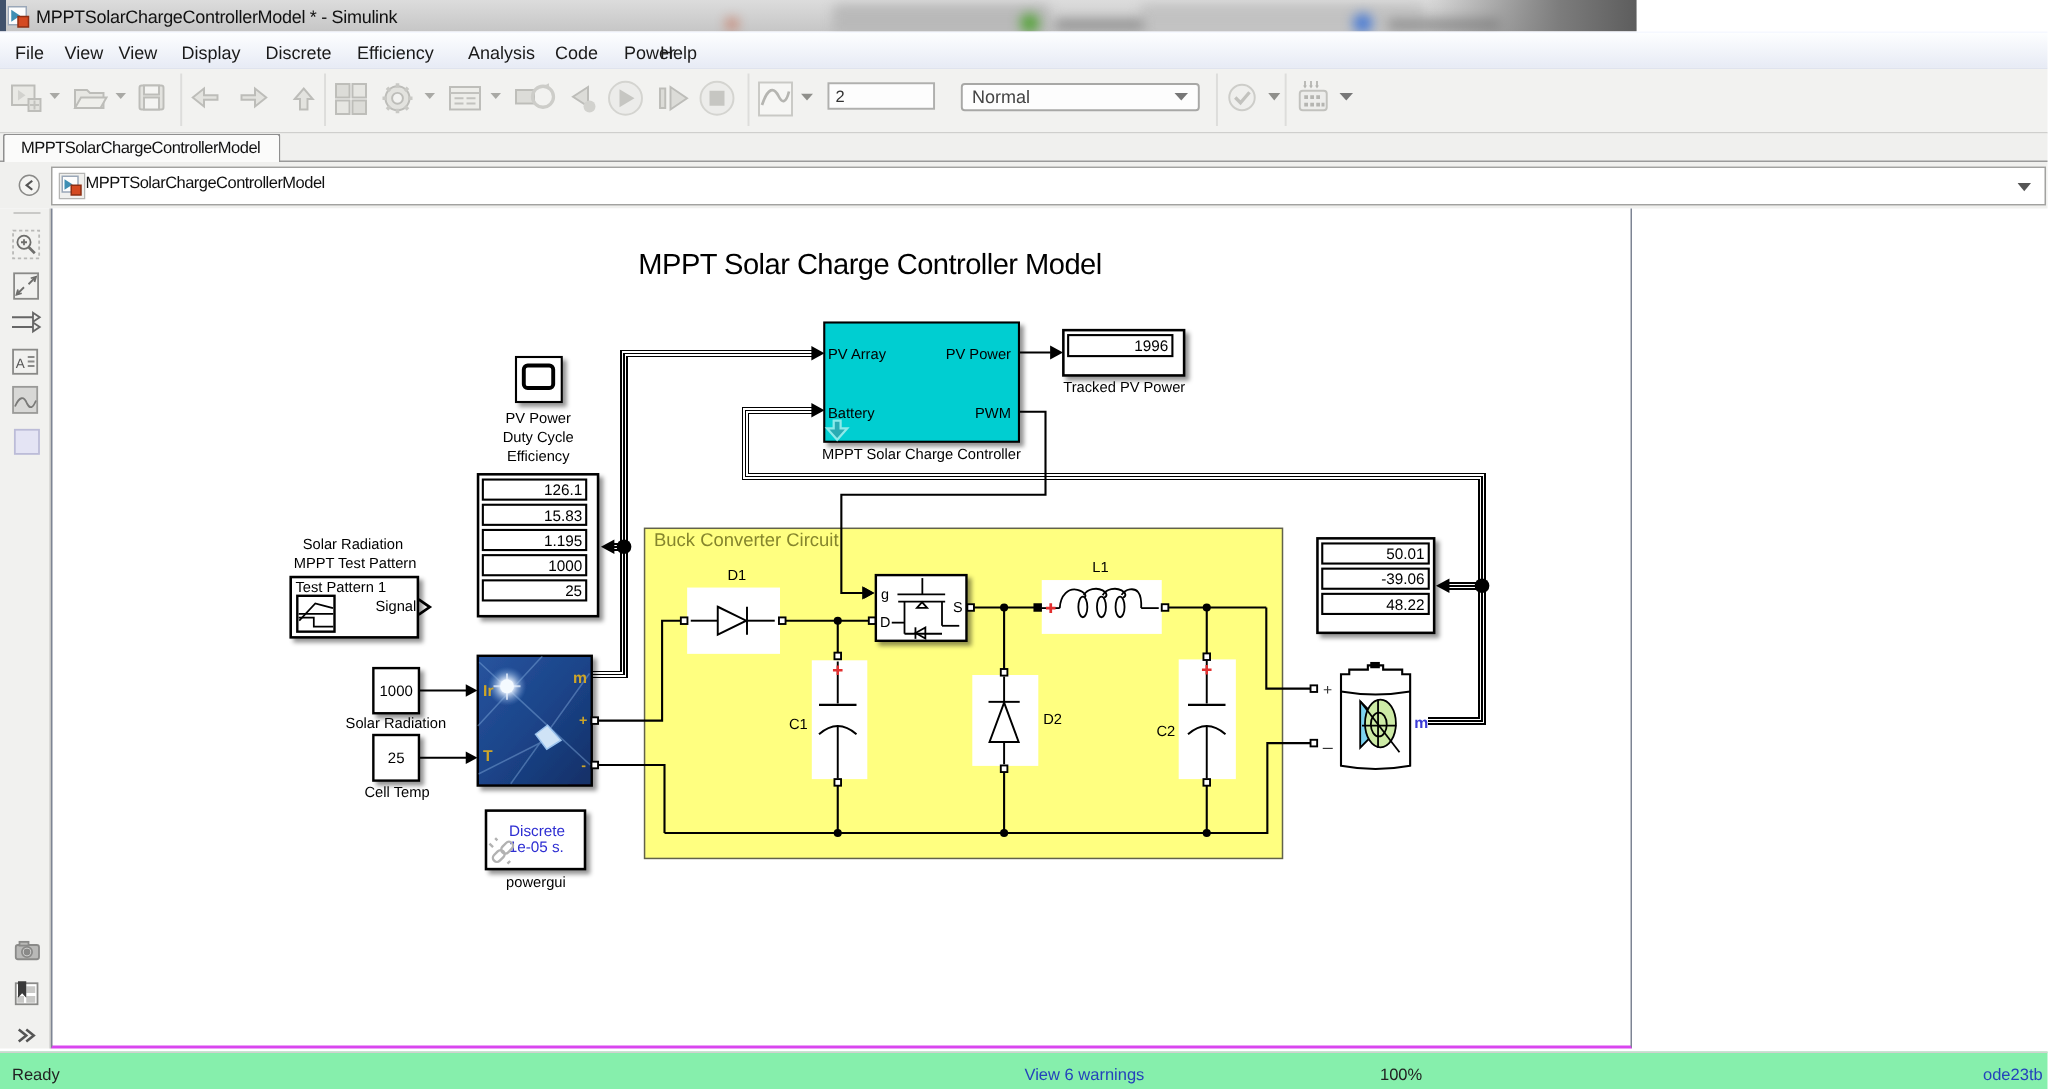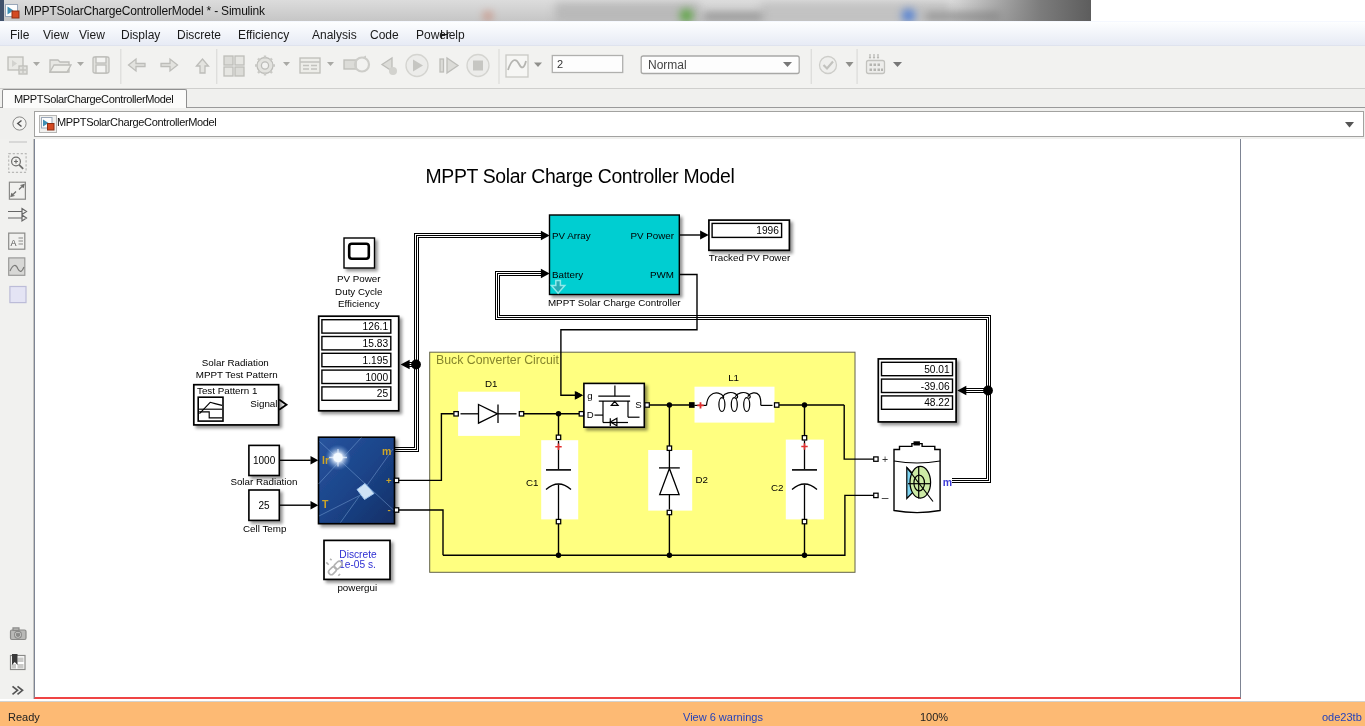--- a/index.html
+++ b/index.html
@@ -12,22 +12,22 @@
 #menubar span{position:absolute;top:6px;font-size:12px;color:#1a1a1a}
 #toolbar{position:absolute;left:0;top:46px;width:1365px;height:43px;background:#f2f2f0;border-bottom:1px solid #cfcfcd}
 #tabbar{position:absolute;left:0;top:89px;width:1365px;height:19px;background:#f0f0ee}
 #tabline{position:absolute;left:0;top:107px;width:1365px;height:1px;background:#9a9a9a}
 #tab1{position:absolute;left:2px;top:89px;width:185px;height:19px;background:#fbfbfa;border:1px solid #8f8f8f;border-bottom:none;border-radius:2px 2px 0 0;z-index:3}
 #tab1 span{position:absolute;left:11px;top:3px;font-size:11px;letter-spacing:-.35px;color:#111}
 #crumb{position:absolute;left:0;top:108px;width:1365px;height:31px;background:#f0f0ee}
 #crumbfield{position:absolute;left:34px;top:3px;width:1330px;height:26px;background:#fff;border:1px solid #a2a2a0}
 #crumbfield .ctext{position:absolute;left:22px;top:4px;font-size:11px;letter-spacing:-.35px;color:#111}
 #palette{position:absolute;left:0;top:139px;width:34px;height:560px;background:#f1f1ef;border-right:1px solid #c4c4c2}
-#canvasbox{position:absolute;left:34px;top:139px;width:1207px;height:560px;background:#fff;border-left:1px solid #7d8493;border-right:1px solid #7d8493;border-bottom:2px solid #ef4444}
-#status{position:absolute;left:0;top:701px;width:1365px;height:25px;background:#fdba74;border-top:1px solid #d2d2d0}
+#canvasbox{position:absolute;left:34px;top:139px;width:1054px;height:560px;background:#fff;border-left:1px solid #7d8493;border-right:1px solid #7d8493;border-bottom:2px solid #d946ef}
+#status{position:absolute;left:0;top:701px;width:1365px;height:25px;background:#86efac;border-top:1px solid #d2d2d0}
 #status div{position:absolute;top:9px;font-size:11px;color:#222}
 #status .blue{color:#2442bb}.blue{color:#2442bb}
 </style></head>
 <body>
 <div id="titlebar">
   <div class="abs" style="left:0;top:0;width:4px;height:21px;background:#41526b"></div>
   <div class="blob" style="left:555px;top:3px;width:145px;height:21px;background:#b9b9b9;border-radius:4px"></div>
   <div class="blob" style="left:760px;top:3px;width:190px;height:21px;background:#c2c2c2;border-radius:4px"></div>
   <div class="blob" style="left:680px;top:9px;width:13px;height:13px;background:#57a33c;border-radius:50%"></div>
   <div class="blob" style="left:902px;top:9px;width:13px;height:13px;background:#4a7bd4;border-radius:50%"></div>

